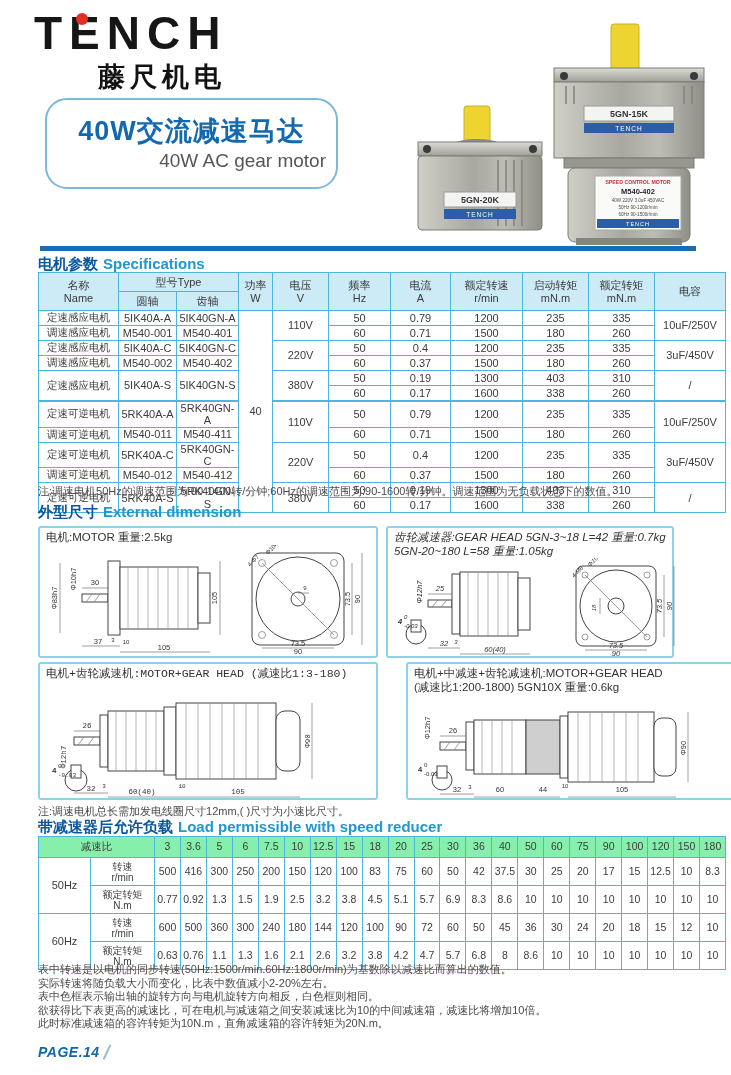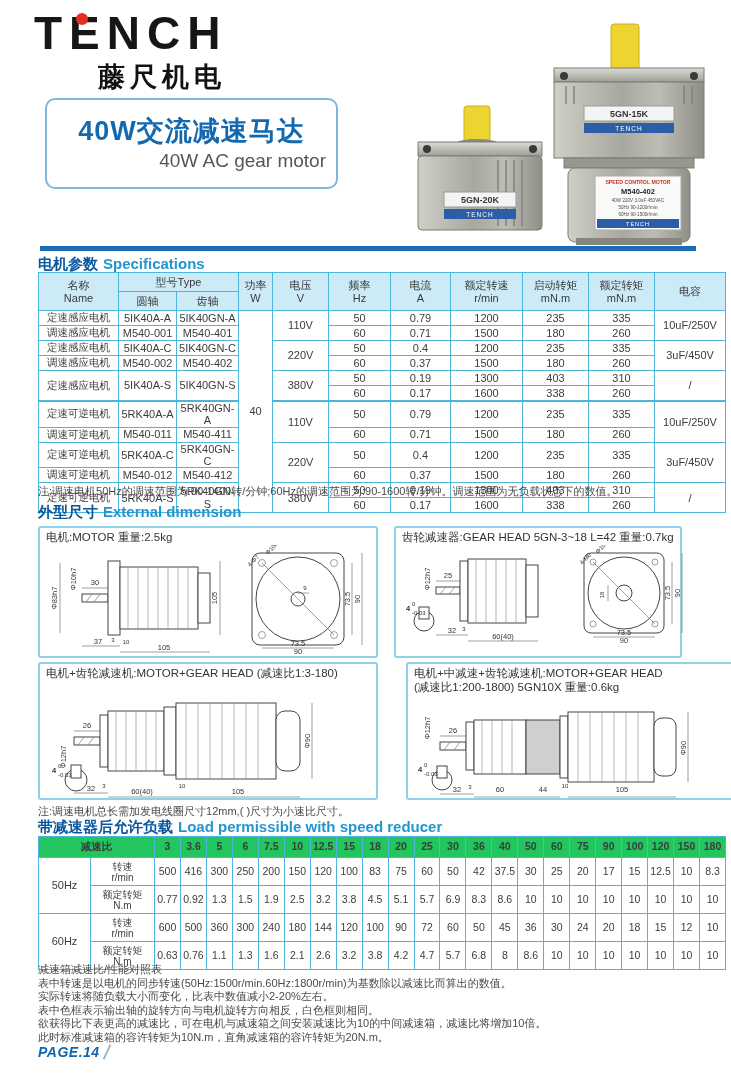--- a/index.html
+++ b/index.html
@@ -6,21 +6,21 @@
   body{font-family:"Liberation Sans","DejaVu Sans",sans-serif;}
   #page{position:relative;width:731px;height:1075px;background:#fff;overflow:hidden;}
 
   
   .logo{position:absolute;left:34px;top:10px;}
   .logo .brand{font-size:46px;font-weight:800;color:#161616;letter-spacing:7px;line-height:1;}
   .logo .dot{position:absolute;left:42px;top:3px;width:12px;height:12px;border-radius:50%;background:#e23023;}
   .logo .sub{font-size:27px;font-weight:bold;color:#121212;letter-spacing:5px;margin-left:64px;margin-top:3px;}
 
   
-  .banner{position:absolute;left:45px;top:98px;width:293px;height:91px;border:2px solid #7db8d8;border-radius:10px;box-sizing:border-box;background:#fff;}
+  .banner{position:absolute;left:45px;top:98px;width:293px;height:91px;border:2px solid #7db8d8;border-radius:22px;box-sizing:border-box;background:#fff;}
   .banner .zh{font-size:27px;font-weight:bold;color:#1269b0;text-align:center;margin-top:13px;letter-spacing:1px;}
   .banner .en{font-size:19px;color:#55565a;text-align:right;padding-right:10px;margin-top:1px;}
 
   .divider{position:absolute;left:40px;top:246px;width:656px;height:5px;background:#1a6cb5;}
   .photos{position:absolute;left:398px;top:10px;z-index:2;}
 
   
   .section-h{position:absolute;left:38px;font-size:15px;font-weight:bold;white-space:nowrap;}
   .section-h .zh{color:#0a57a0;}
   .section-h .en{color:#2196cf;margin-left:5px;}
@@ -41,21 +41,21 @@
   .ol{stroke:#444;stroke-width:1;fill:#fff;}
   .rib{stroke:#888;stroke-width:.6;}
   .tl{stroke:#777;stroke-width:.7;fill:none;}
   .dimt{font-size:7.5px;fill:#333;}
   .dimt2{font-size:6px;fill:#333;}
   .gray{fill:#cfcfcf;stroke:#444;stroke-width:1;}
 
   
   table.load{position:absolute;left:38px;top:836px;width:688px;border-collapse:collapse;table-layout:fixed;font-size:10.5px;color:#3c3c3c;}
   .load td{border:1px solid #4db6dd;text-align:center;padding:0;line-height:1.1;height:27px;overflow:hidden;}
-  .load tr.ratio td{background:#22c55e;height:20px;font-weight:bold;}
+  .load tr.ratio td{background:#86efac;height:20px;}
   .load td.freq{font-size:11px;}
   .load td.sub{font-size:10px;}
 
   .fnotes{position:absolute;left:38px;top:963px;font-size:11px;color:#4a4a4a;line-height:13.5px;}
   .fnotes div{white-space:nowrap;}
 
   .pfoot{position:absolute;left:38px;top:1044px;display:flex;align-items:flex-start;}
   .pagenum{color:#1266ae;font-style:italic;font-weight:bold;font-size:14px;letter-spacing:.5px;}
   .pslash{width:1.5px;height:16px;background:#9ab7cc;transform:rotate(25deg);margin:0 7px 0 6px;}
   .fineprint{padding-top:2px;}
@@ -386,22 +386,23 @@
       <line class="tl" x1="306" y1="18" x2="306" y2="90"></line>
       <text class="dimt" x="304" y="54" transform="rotate(-90,304,54)" text-anchor="middle">73.5</text>
       <line class="tl" x1="316" y1="8" x2="316" y2="100"></line>
       <text class="dimt" x="314" y="54" transform="rotate(-90,314,54)" text-anchor="middle">90</text>
       <line class="tl" x1="216" y1="103" x2="288" y2="103"></line>
       <text class="dimt" x="252" y="101" text-anchor="middle">73.5</text>
       <text class="dimt" x="252" y="109" text-anchor="middle">90</text>
     </svg>
   </div>
 
-  <div class="panel" style="left:394px;top:526px;width:288px;height:132px;">
+  <div class="panel" style="left:386px;top:526px;width:288px;height:132px;font-style:italic;">
     <div class="ptitle">齿轮减速器:GEAR HEAD 5GN-3~18 L=42 重量:0.7kg</div>
+    <div class="ptitle">5GN-20~180 L=58 重量:1.05kg</div>
     <svg width="326" height="98" viewBox="0 0 326 98">
       <text class="dimt" x="28" y="34" transform="rotate(-90,28,34)" text-anchor="middle">Φ12h7</text>
       <rect class="ol" x="34" y="42" width="24" height="7"></rect>
       <line class="tl" x1="38" y1="49" x2="44" y2="42"></line>
         <line class="tl" x1="47" y1="49" x2="53" y2="42"></line>
       <line class="tl" x1="34" y1="36" x2="58" y2="36"></line>
       <text class="dimt" x="46" y="33" text-anchor="middle">25</text>
       <text class="dimt" x="64" y="30" transform="rotate(-90,64,30)" text-anchor="middle">Φ35</text>
       <rect class="ol" x="58" y="16" width="8" height="60"></rect>
       <rect class="ol" x="66" y="14" width="58" height="64"></rect>
@@ -440,21 +441,21 @@
       <line class="tl" x1="270" y1="17" x2="270" y2="79"></line>
       <text class="dimt" x="268" y="48" transform="rotate(-90,268,48)" text-anchor="middle">73.5</text>
       <line class="tl" x1="280" y1="8" x2="280" y2="88"></line>
       <text class="dimt" x="278" y="48" transform="rotate(-90,278,48)" text-anchor="middle">90</text>
       <line class="tl" x1="191" y1="92" x2="253" y2="92"></line>
       <text class="dimt" x="222" y="90" text-anchor="middle">73.5</text>
       <text class="dimt" x="222" y="98" text-anchor="middle">90</text>
     </svg>
   </div>
 
-  <div class="panel" style="left:38px;top:662px;width:340px;height:138px;">
+  <div class="panel" style="left:38px;top:662px;width:340px;height:138px;font-family:Liberation Mono, monospace;">
     <div class="ptitle">电机+齿轮减速机:MOTOR+GEAR HEAD (减速比1:3-180)</div>
     <svg width="326" height="118" viewBox="0 0 326 118">
       <rect class="ol" x="28" y="56" width="26" height="8"></rect>
       <line class="tl" x1="32" y1="64" x2="38" y2="56"></line>
         <line class="tl" x1="42" y1="64" x2="48" y2="56"></line>
       <line class="tl" x1="28" y1="50" x2="54" y2="50"></line>
       <text class="dimt" x="41" y="47" text-anchor="middle">26</text>
       <text class="dimt" x="60" y="42" transform="rotate(-90,60,42)" text-anchor="middle">Φ35</text>
       <text class="dimt" x="20" y="76" transform="rotate(-90,20,76)" text-anchor="middle">Φ12h7</text>
       <rect class="ol" x="54" y="34" width="8" height="52"></rect>
@@ -699,21 +700,20 @@
           <td>10</td>
           <td>10</td>
           <td>10</td>
           <td>10</td>
           <td>10</td>
         </tr>
   </tbody>
     </table>
 
   <div class="fnotes">
-    <div>减速箱减速比/性能对照表</div>
     <div>表中转速是以电机的同步转速(50Hz:1500r/min.60Hz:1800r/min)为基数除以减速比而算出的数值。</div>
     <div>实际转速将随负载大小而变化，比表中数值减小2-20%左右。</div>
     <div>表中色框表示输出轴的旋转方向与电机旋转方向相反，白色框则相同。</div>
     <div>欲获得比下表更高的减速比，可在电机与减速箱之间安装减速比为10的中间减速箱，减速比将增加10倍。</div>
     <div>此时标准减速箱的容许转矩为10N.m，直角减速箱的容许转矩为20N.m。</div>
   </div>
 
   <div class="pfoot">
     <span class="pagenum">PAGE.14</span>
     <span class="pslash"></span>

